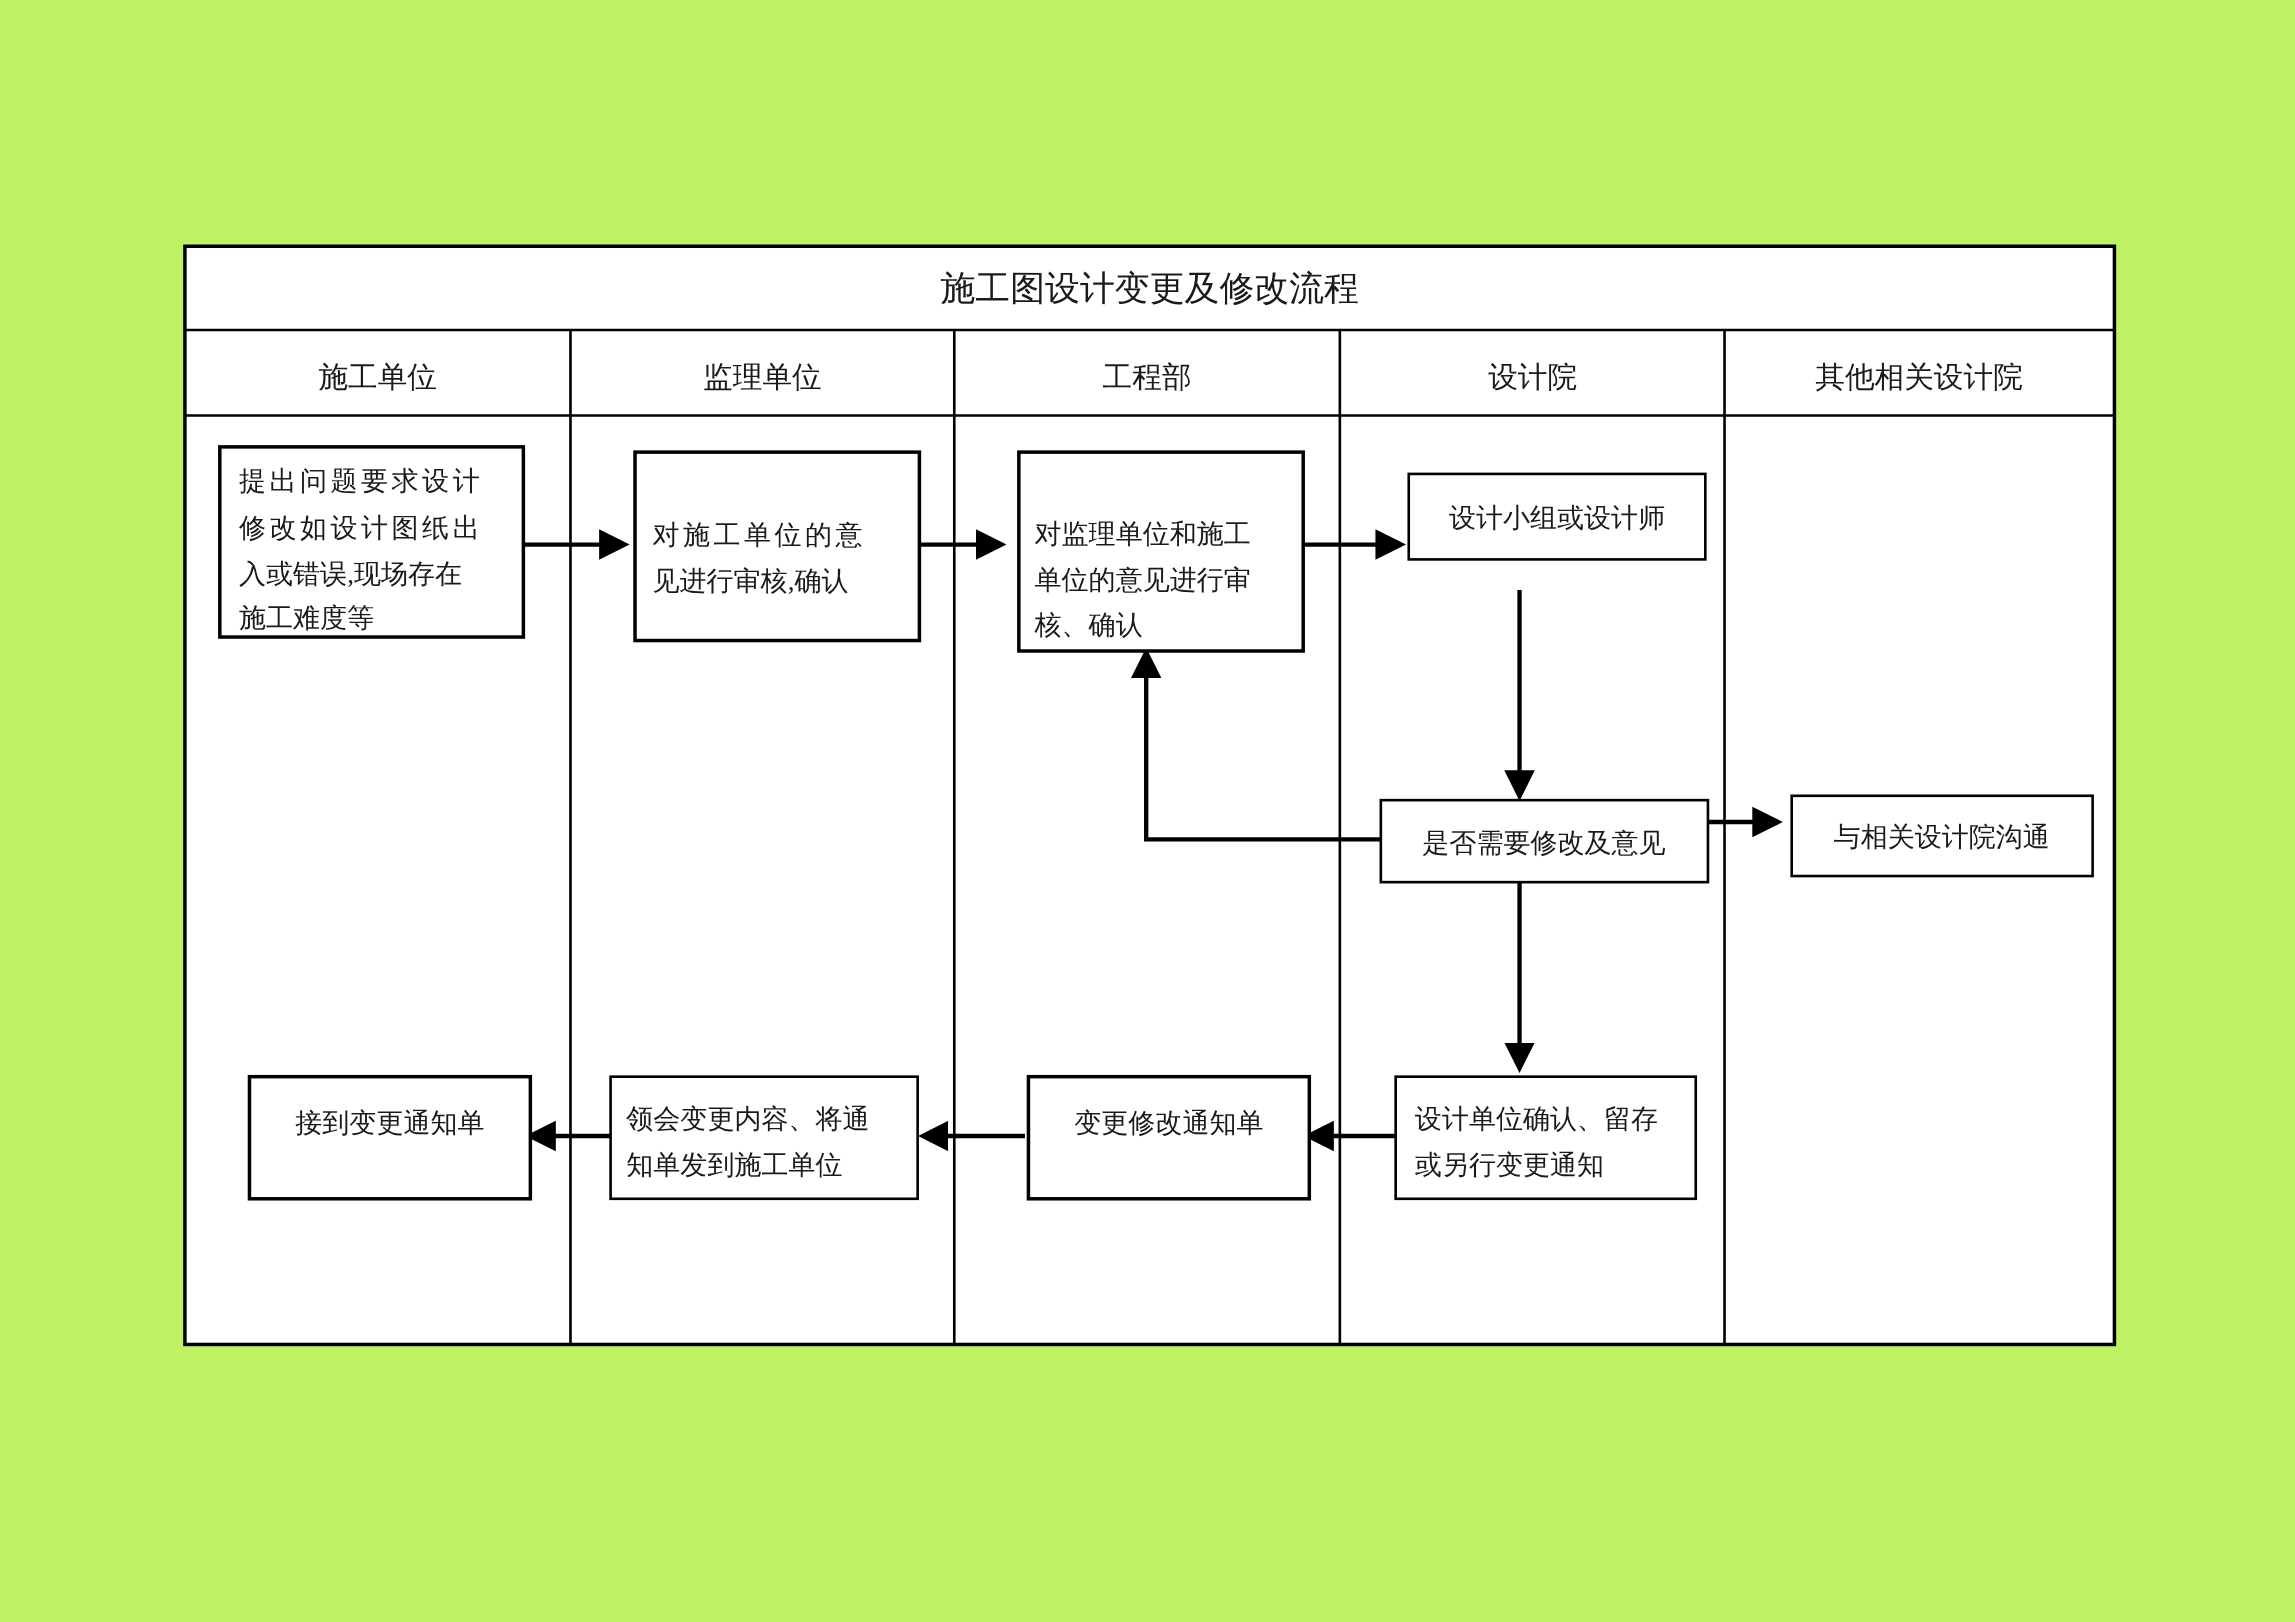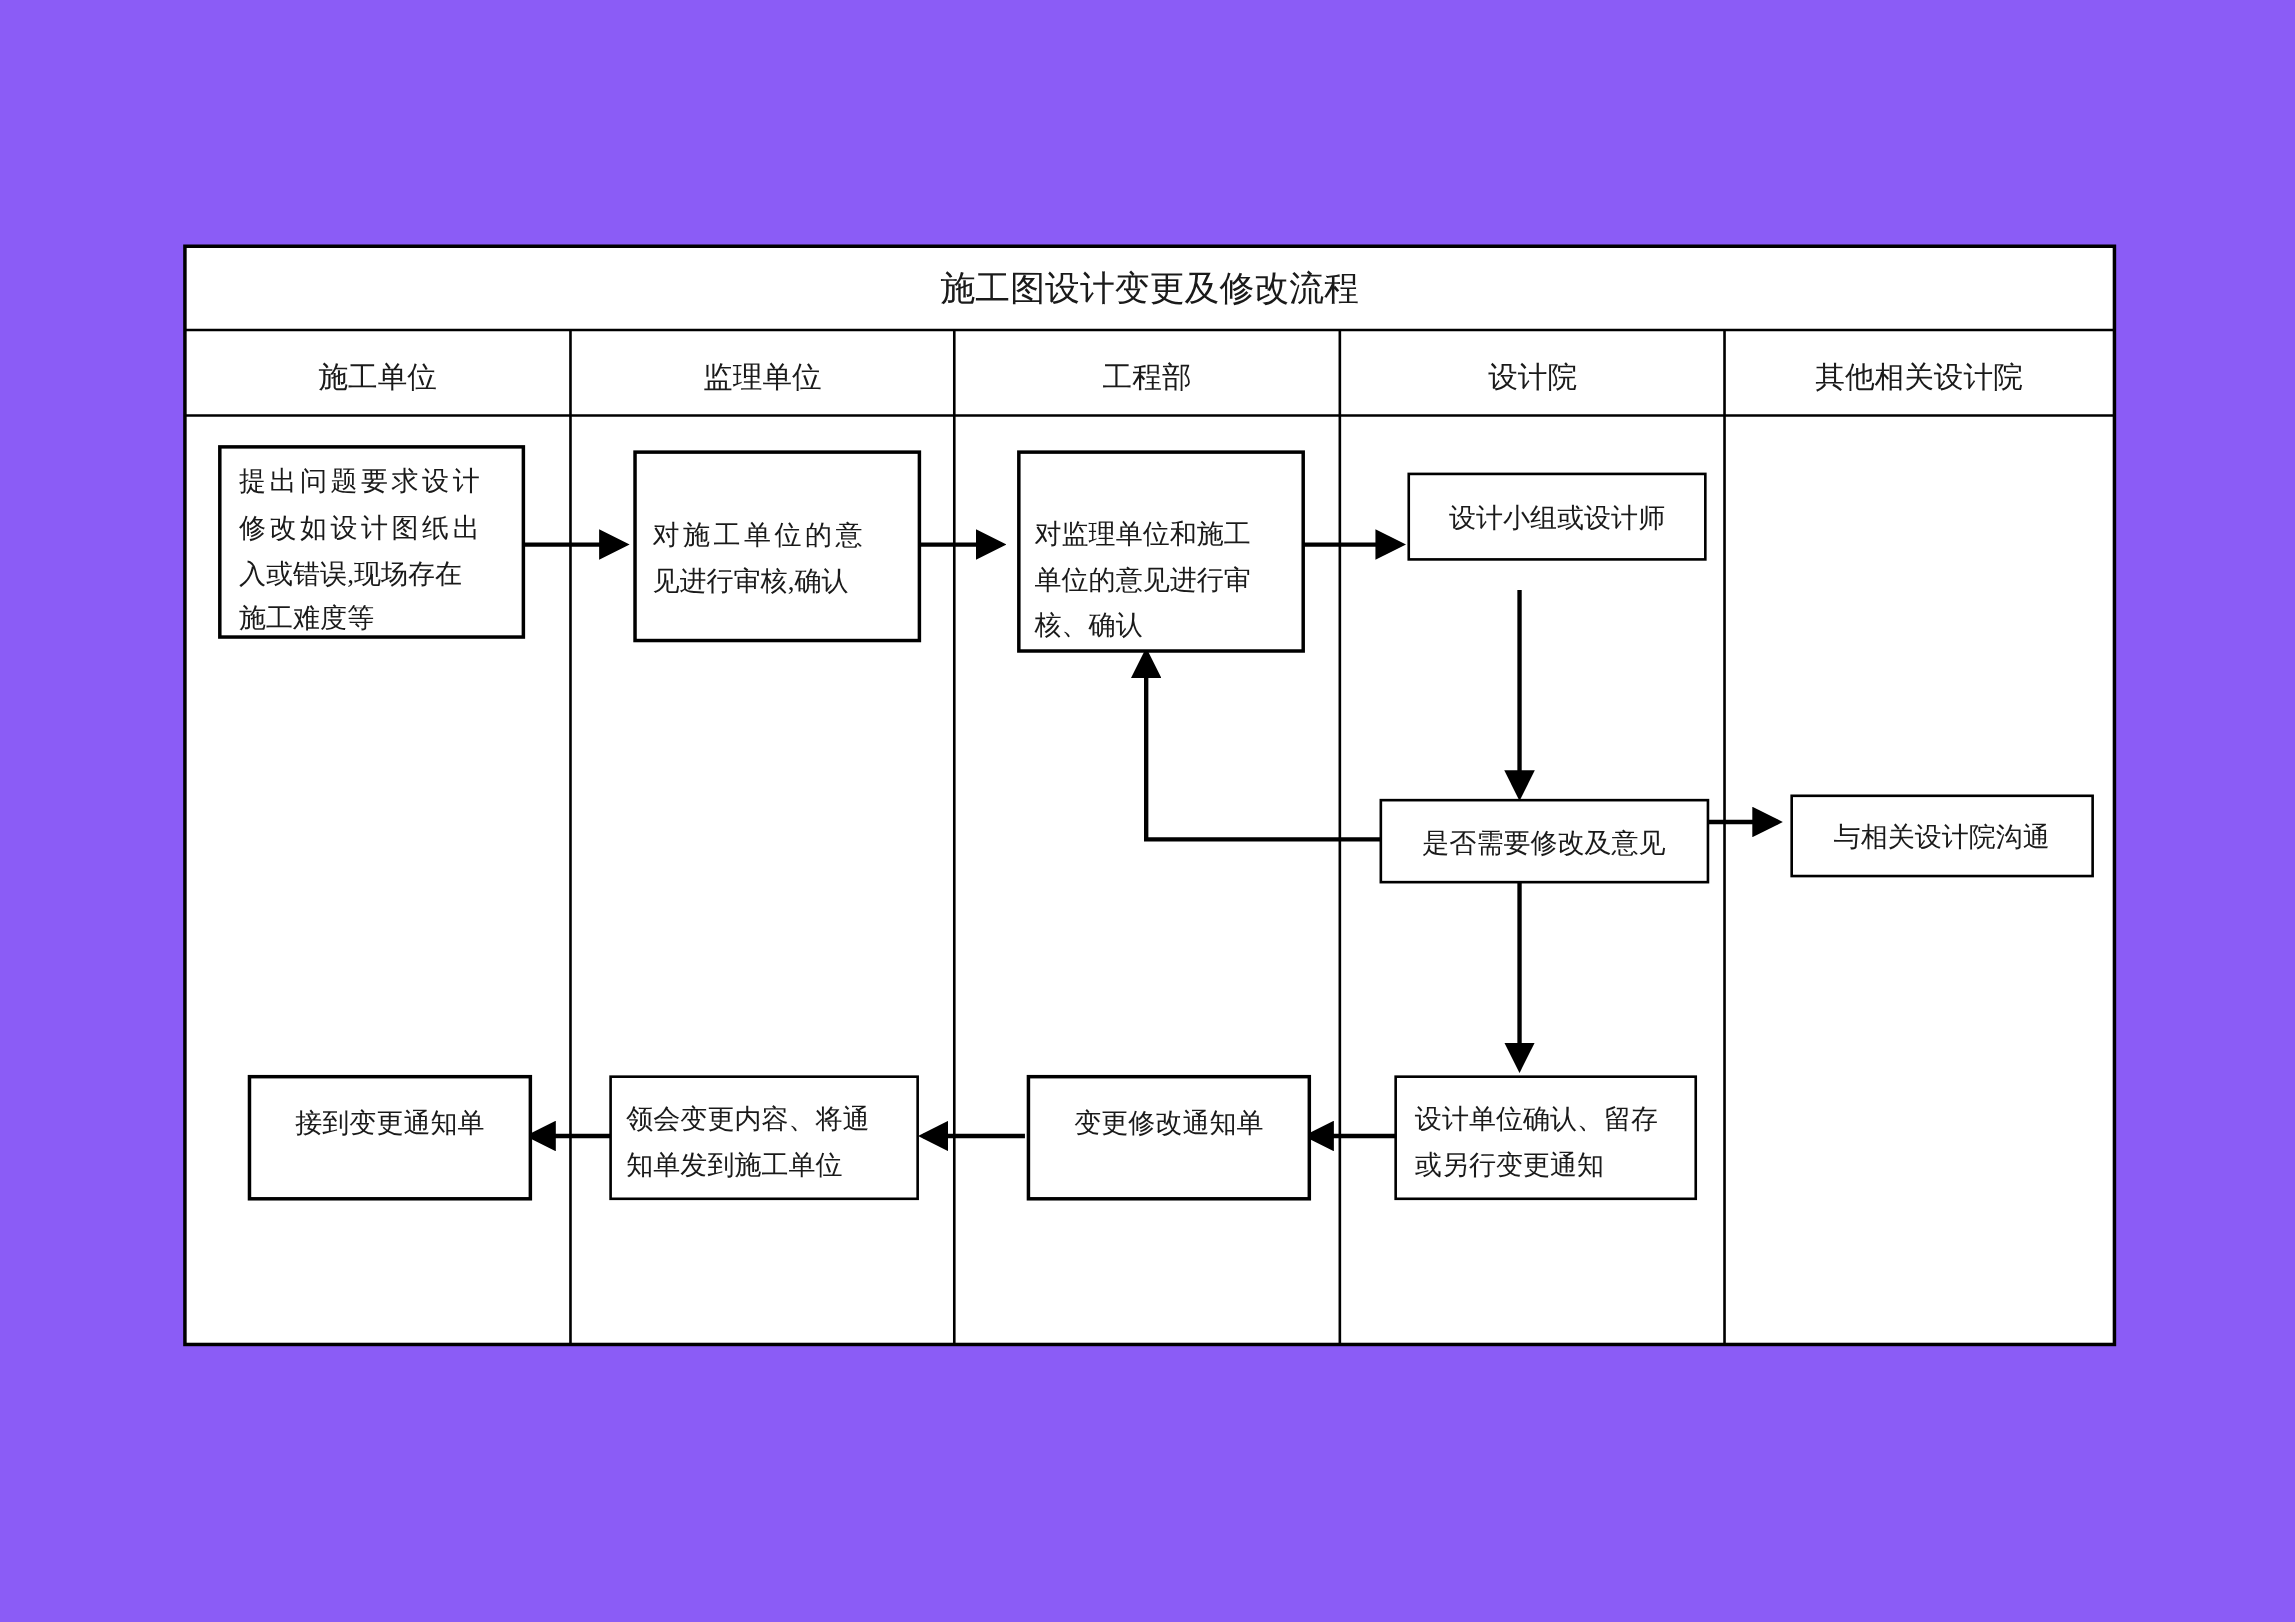--- a/index.html
+++ b/index.html
@@ -10,21 +10,21 @@
   body {
     width: 2295px;
     height: 1623px;
     font-family: "Liberation Serif", "DejaVu Serif", serif;
     overflow: hidden;
   }
   #page {
     position: relative;
     width: 2295px;
     height: 1623px;
-    background: #8b5cf6;
+    background: #bef264;
   }
   svg.flow {
     position: absolute;
     left: 0;
     top: 0;
     width: 2295px;
     height: 1623px;
   }
   .frame-line {
     fill: none;

